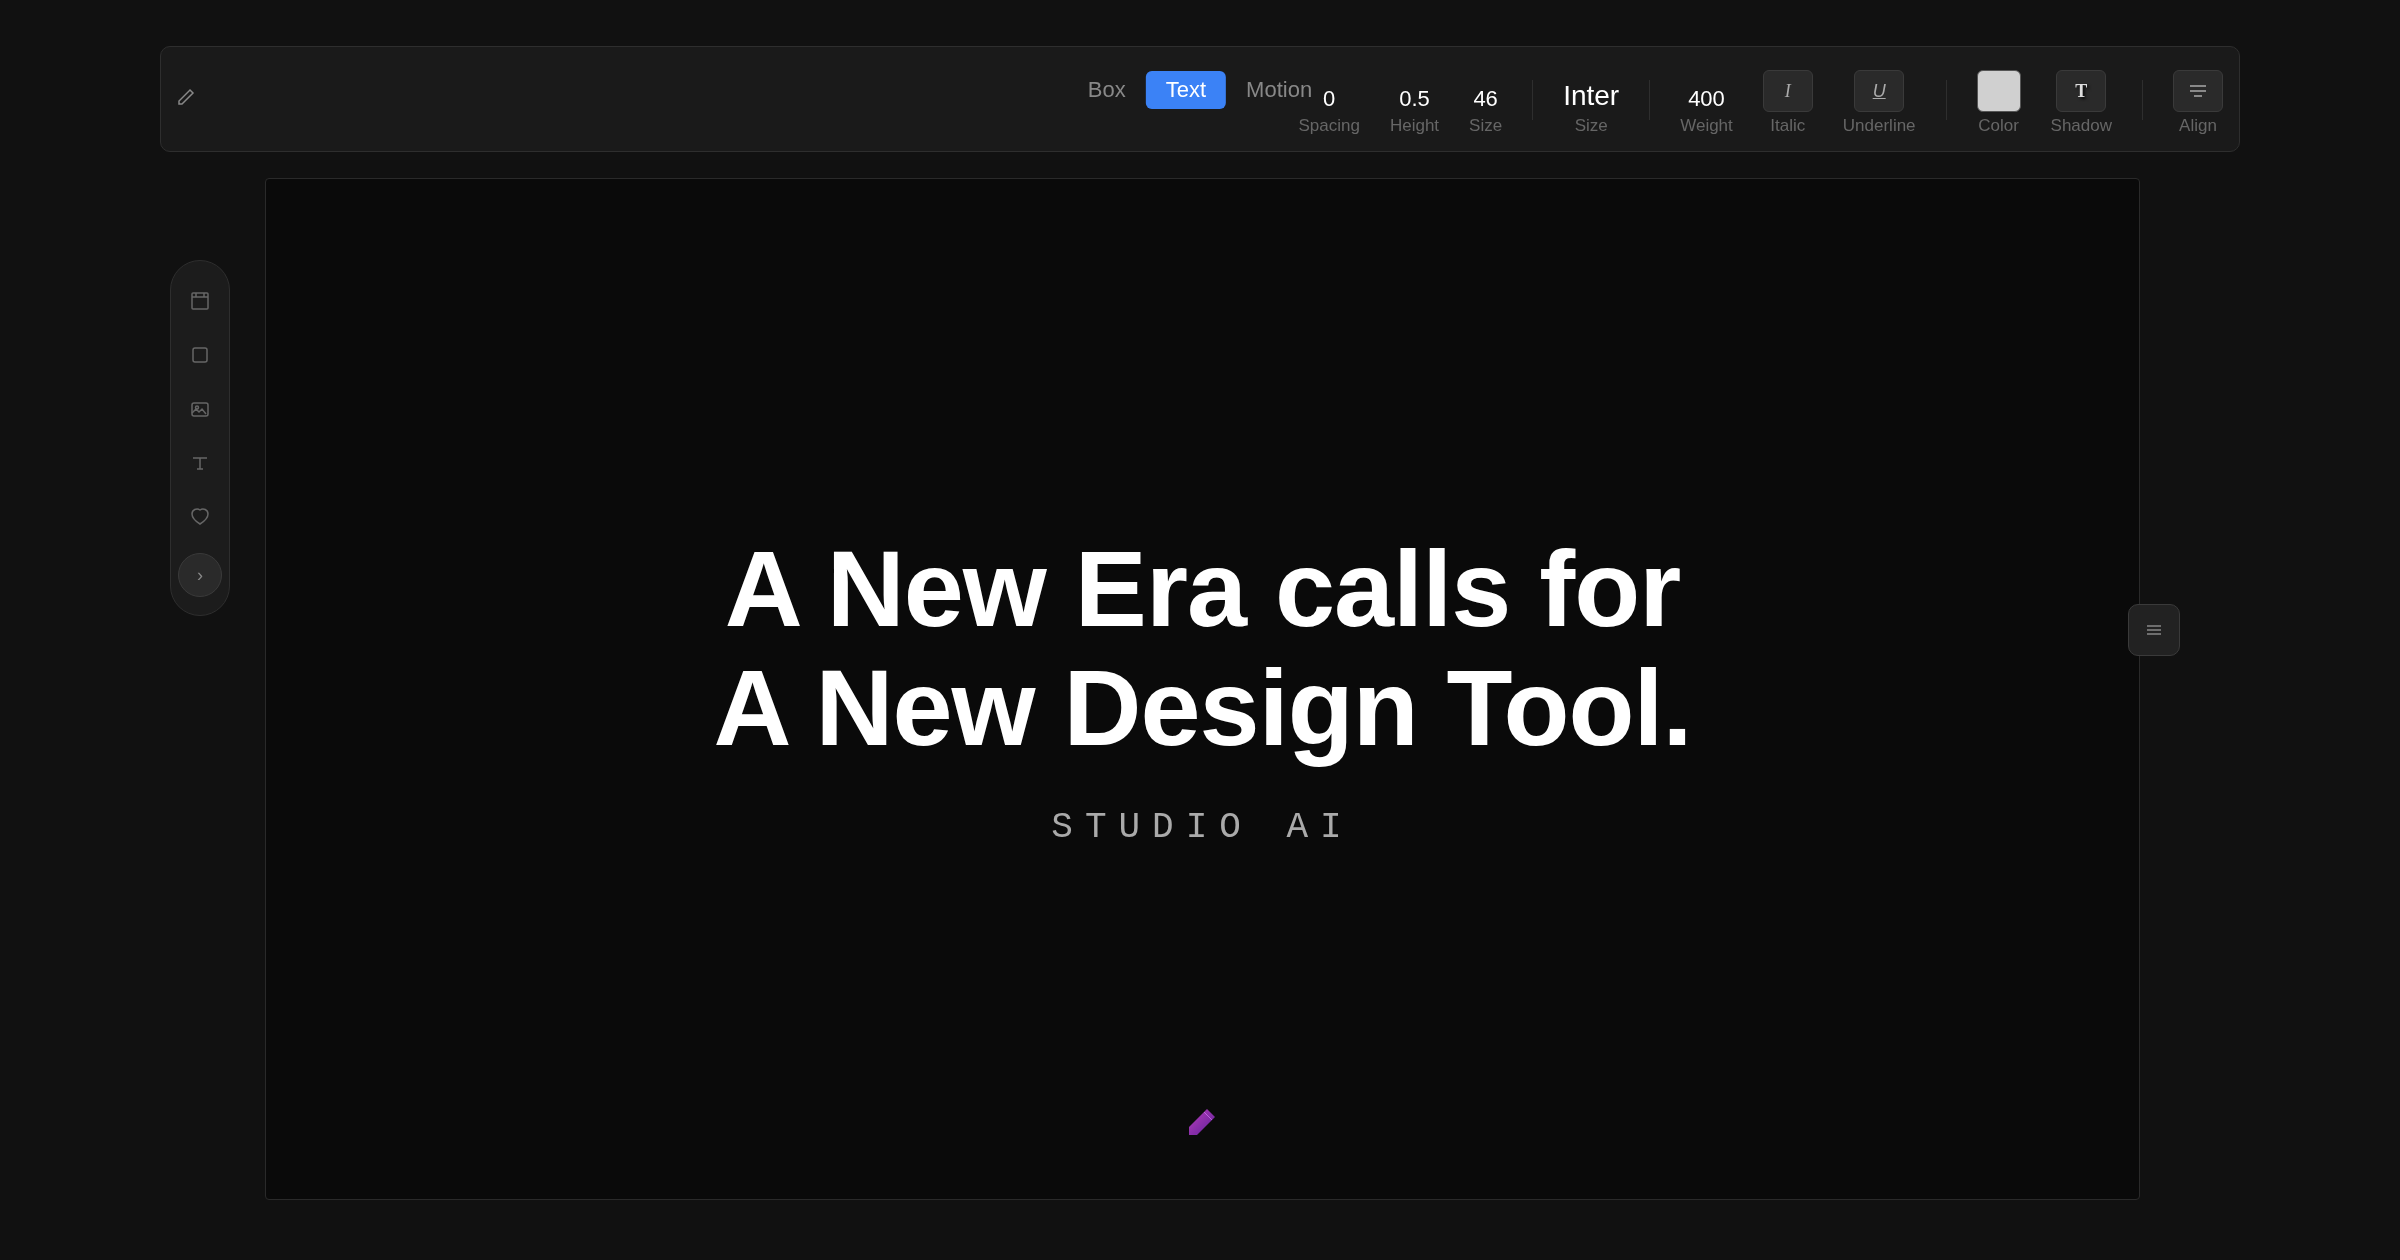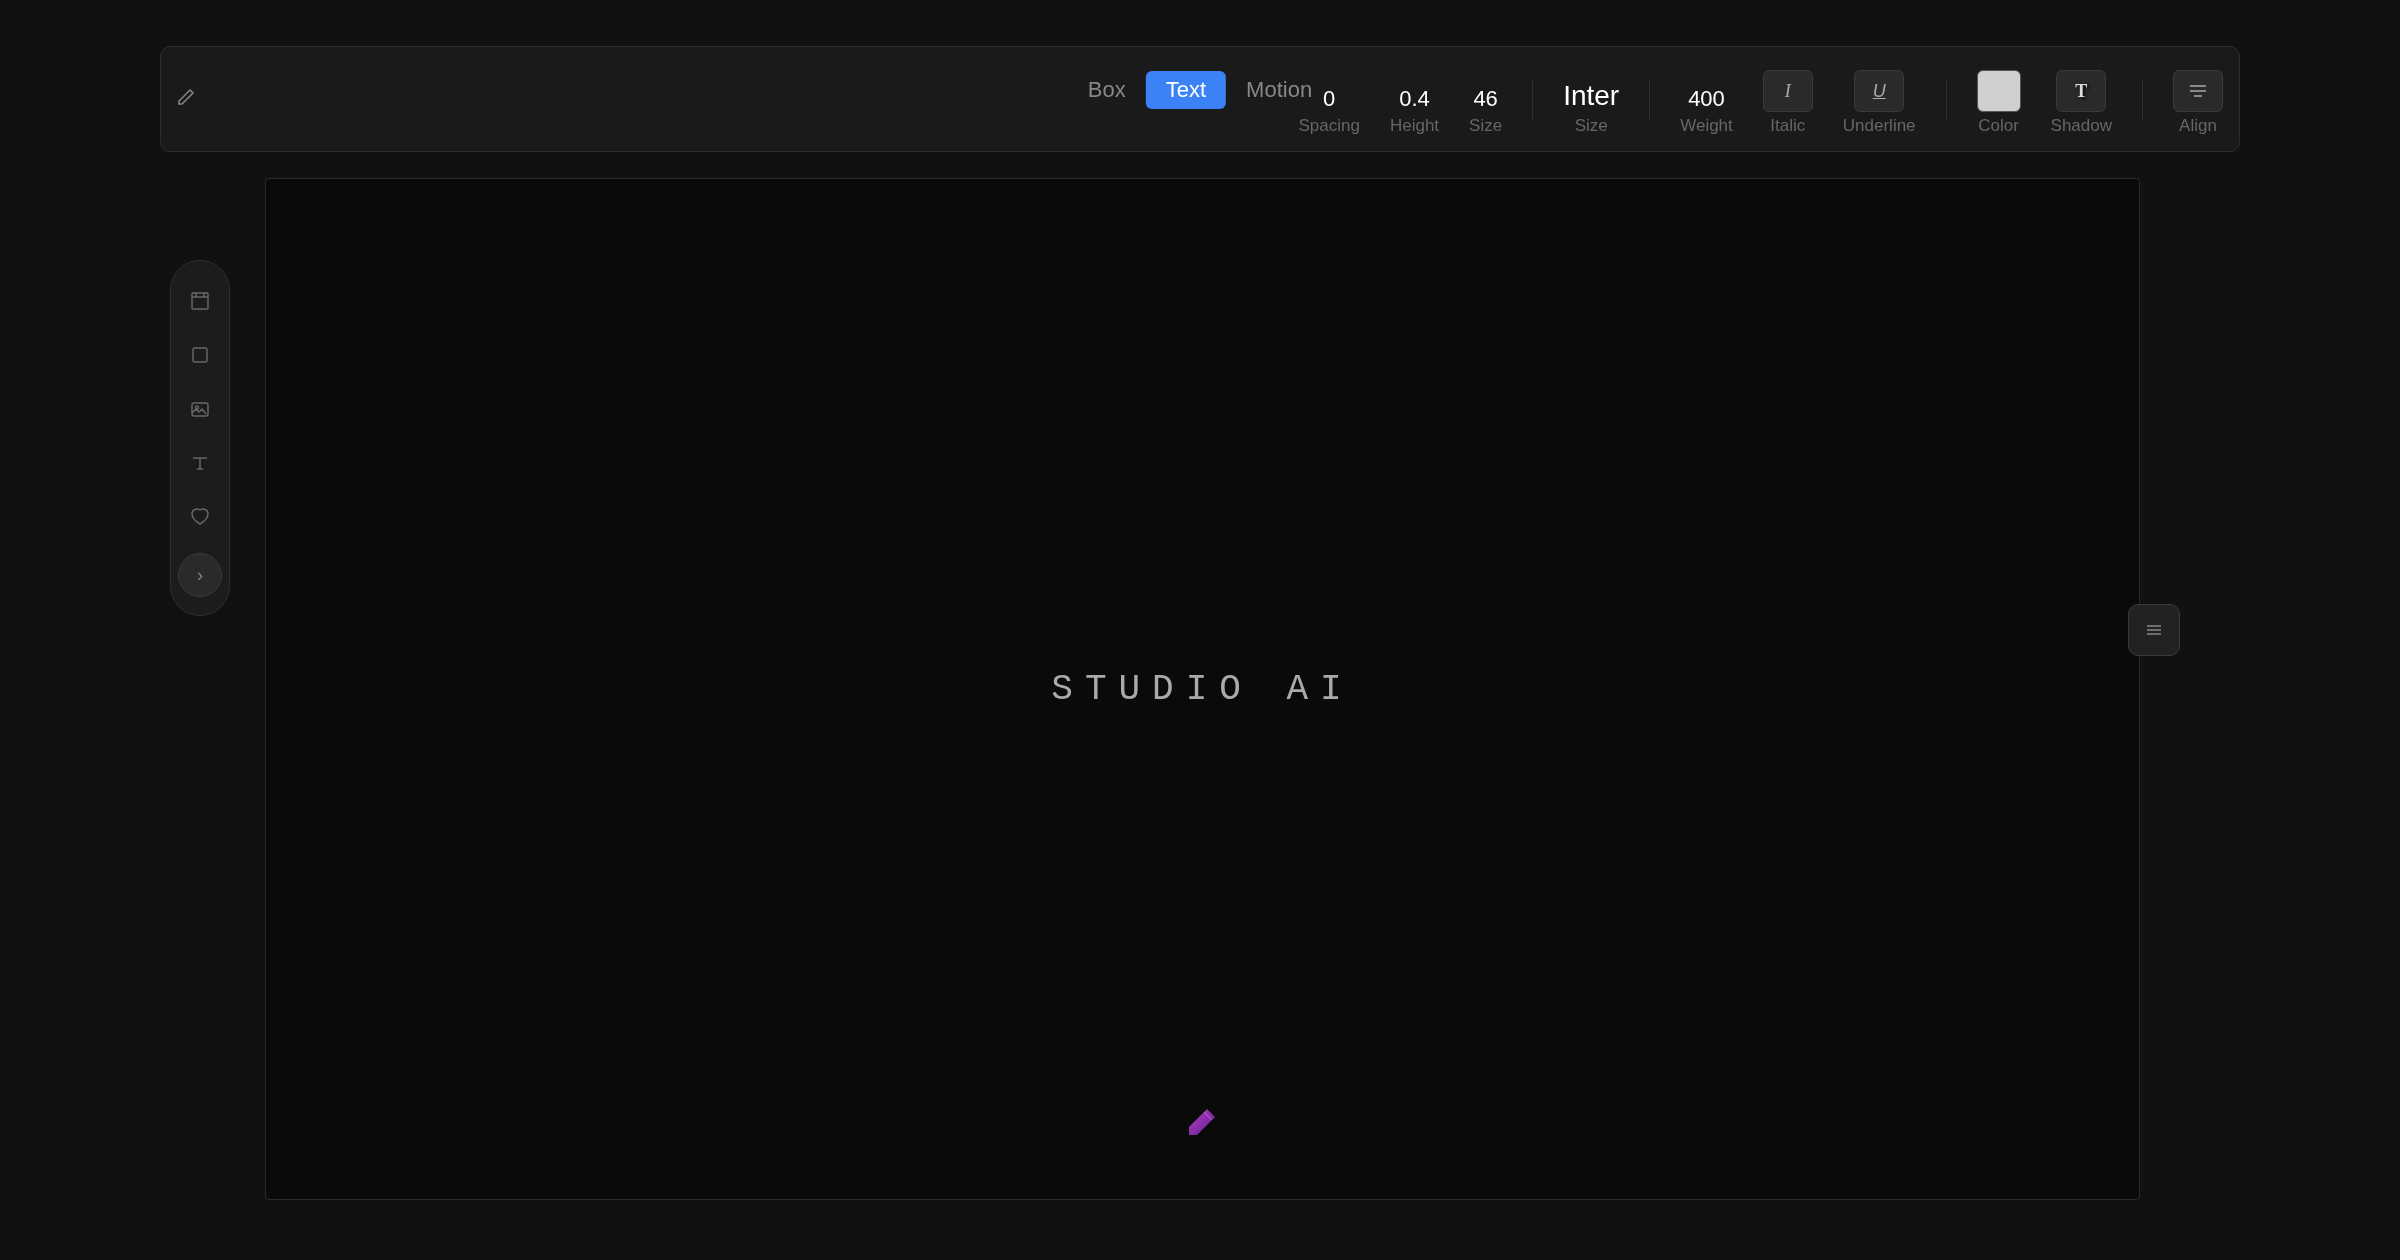--- a/index.html
+++ b/index.html
@@ -323,21 +323,21 @@
     <div class="toolbar-tab active">Text</div>
     <div class="toolbar-tab">Motion</div>
   </div>
 
   <div class="toolbar-controls">
     <div class="ctrl-group">
       <span class="ctrl-value">0</span>
       <span class="ctrl-label">Spacing</span>
     </div>
     <div class="ctrl-group">
-      <span class="ctrl-value">0.4</span>
+      <span class="ctrl-value">0.5</span>
       <span class="ctrl-label">Height</span>
     </div>
     <div class="ctrl-group">
       <span class="ctrl-value">46</span>
       <span class="ctrl-label">Size</span>
     </div>
 
     <div class="ctrl-divider"></div>
 
     <div class="ctrl-group">
@@ -420,20 +420,24 @@
       <path d="M11 18s-8-5-8-10a5 5 0 0 1 8-4 5 5 0 0 1 8 4c0 5-8 10-8 10z"></path>
     </svg>
   </div>
   <div class="sidebar-chevron">
     <span style="color:#888; font-size:18px;">›</span>
   </div>
 </div>
 
 <div class="canvas-area">
   <div class="canvas-content">
+    <div class="main-heading">
+      <div>A New Era calls for</div>
+      <div>A New Design Tool.</div>
+    </div>
     <div class="studio-logo">STUDIO AI</div>
 
     <div class="bottom-glow">
 
       <div class="glow-pencil">
         <svg width="36" height="36" viewBox="0 0 36 36">
           <defs>
             <linearGradient id="pencilGrad" x1="0" y1="0" x2="1" y2="1">
               <stop offset="0%" stop-color="#cc44cc"></stop>
               <stop offset="50%" stop-color="#9933bb"></stop>

